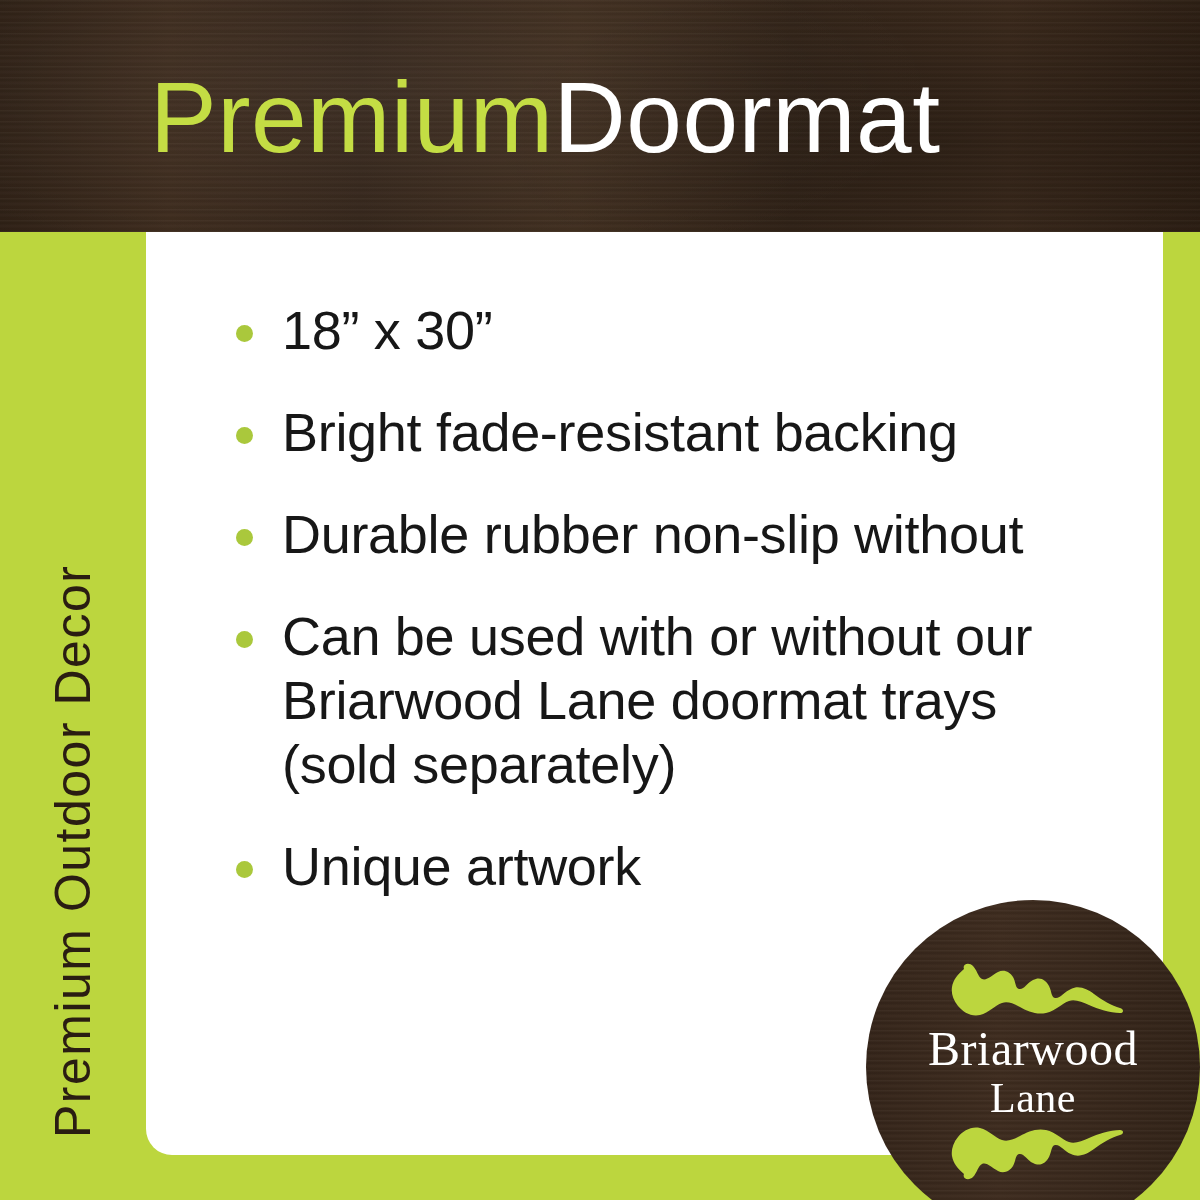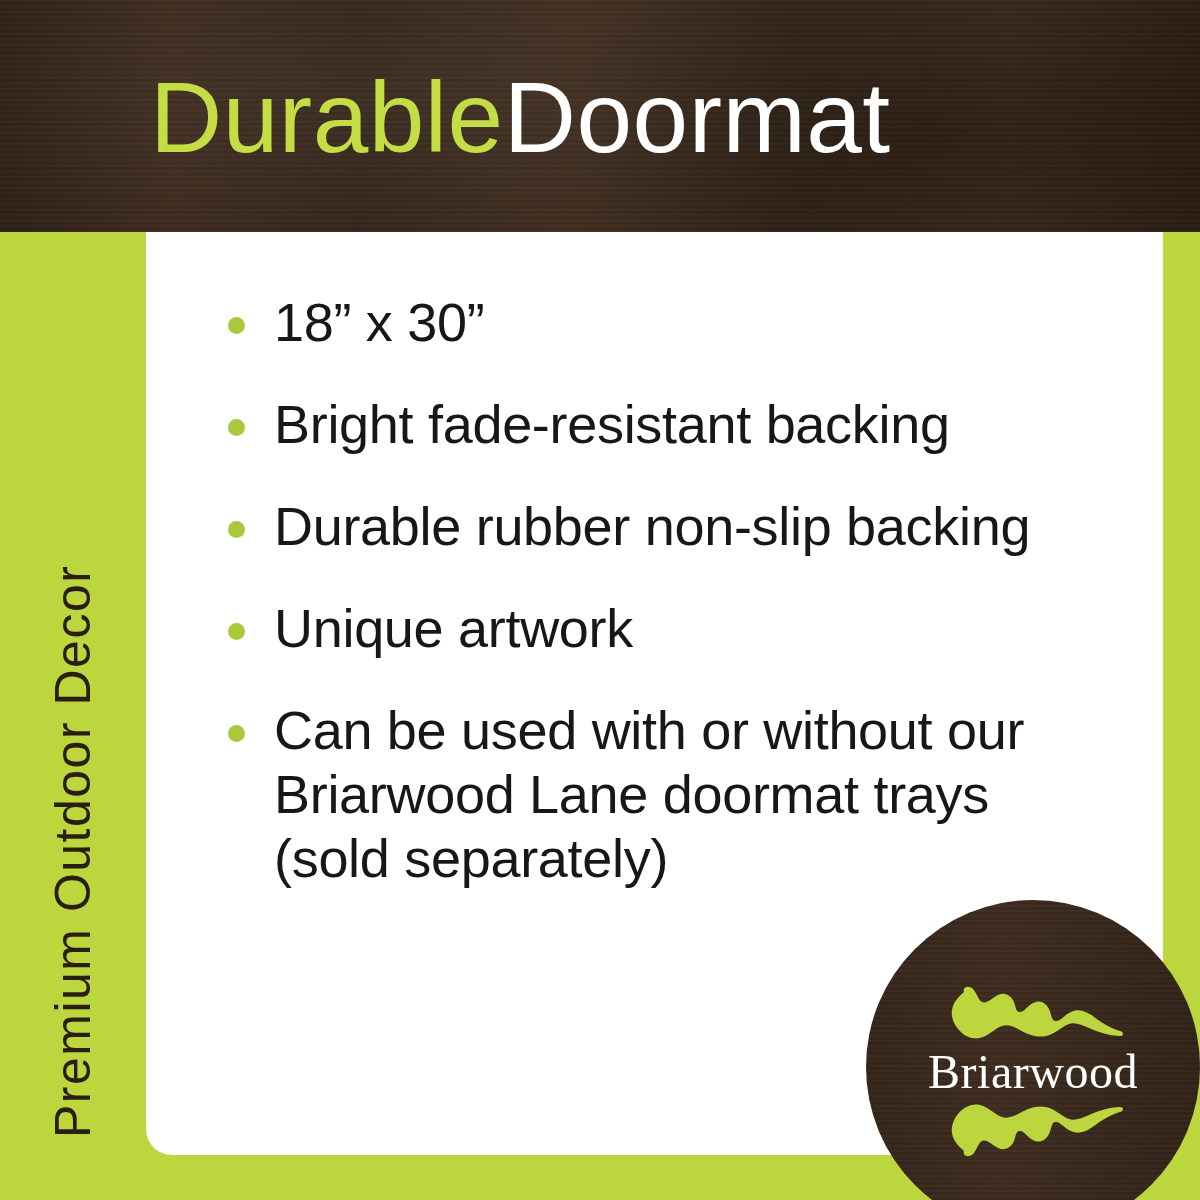--- a/index.html
+++ b/index.html
@@ -102,21 +102,21 @@
     background: #ffffff;
     border-radius: 0 0 26px 26px;
   }
 
   
   .feature-list {
     position: absolute;
     left: 222px;
     top: 290px;
     width: 880px;
-    margin: 0;
+    margin: 8px;
     padding: 0;
     list-style: none;
   }
   .feature-item {
     position: relative;
     padding-left: 52px;
     margin-bottom: 38px;
     color: #171717;
     font-size: 54px;
     line-height: 64px;
@@ -194,60 +194,61 @@
     letter-spacing: 0.5px;
   }
 </style>
 </head>
 <body>
 
 <div id="canvas">
 
   <div class="header-band">
     <div class="header-title">
-      <span class="title-accent">Durable</span><span class="title-main">Doormat</span>
+      <span class="title-accent">Premium</span><span class="title-main">Doormat</span>
     </div>
   </div>
 
   <div class="sidebar-strip"></div>
   <div class="sidebar-label">Premium Outdoor Decor</div>
 
   <div class="content-card"></div>
 
   <ul class="feature-list">
     <li class="feature-item">
       <span class="bullet-dot"></span>
       <span class="feature-text">18” x 30”</span>
     </li>
     <li class="feature-item">
       <span class="bullet-dot"></span>
       <span class="feature-text">Bright fade-resistant backing</span>
     </li>
     <li class="feature-item">
       <span class="bullet-dot"></span>
-      <span class="feature-text">Durable rubber non-slip backing</span>
+      <span class="feature-text">Durable rubber non-slip without</span>
+    </li>
+    <li class="feature-item">
+      <span class="bullet-dot"></span>
+      <span class="feature-text">Can be used with or without our Briarwood Lane doormat trays (sold separately)</span>
     </li>
     <li class="feature-item">
       <span class="bullet-dot"></span>
       <span class="feature-text">Unique artwork</span>
-    </li>
-    <li class="feature-item">
-      <span class="bullet-dot"></span>
-      <span class="feature-text">Can be used with or without our Briarwood Lane doormat trays (sold separately)</span>
     </li>
   </ul>
 
   <div class="logo-badge">
     <div class="logo-inner">
       <svg class="leaf-top" viewBox="0 0 182 58" aria-hidden="true">
         <path fill="#bcd63e" d="M22 6 C20 1 27 -1 31 3 C35 7 36 14 40 16 C45 18 50 12 56 9 C62 6 68 9 71 14 C74 19 73 25 77 26 C82 27 85 20 91 17 C98 13 104 17 107 23 C110 29 109 34 113 35 C118 36 122 29 129 26 C137 22 145 26 152 31 C160 37 170 43 178 45 C182 46 182 50 178 50 C168 50 156 46 147 42 C140 39 133 36 127 38 C120 40 114 48 104 50 C94 52 85 48 78 44 C72 41 66 38 60 40 C53 42 47 50 38 52 C29 54 21 49 16 43 C11 37 9 30 10 24 C11 17 16 11 22 6 Z"></path>
       </svg>
 
       <div class="logo-wordmark">
         <span class="logo-name-1">Briarwood</span>
+        <span class="logo-name-2">Lane</span>
       </div>
 
       <svg class="leaf-bottom" viewBox="0 0 182 58" aria-hidden="true">
         <path fill="#bcd63e" d="M22 6 C20 1 27 -1 31 3 C35 7 36 14 40 16 C45 18 50 12 56 9 C62 6 68 9 71 14 C74 19 73 25 77 26 C82 27 85 20 91 17 C98 13 104 17 107 23 C110 29 109 34 113 35 C118 36 122 29 129 26 C137 22 145 26 152 31 C160 37 170 43 178 45 C182 46 182 50 178 50 C168 50 156 46 147 42 C140 39 133 36 127 38 C120 40 114 48 104 50 C94 52 85 48 78 44 C72 41 66 38 60 40 C53 42 47 50 38 52 C29 54 21 49 16 43 C11 37 9 30 10 24 C11 17 16 11 22 6 Z"></path>
       </svg>
     </div>
   </div>
 
 </div>
 

